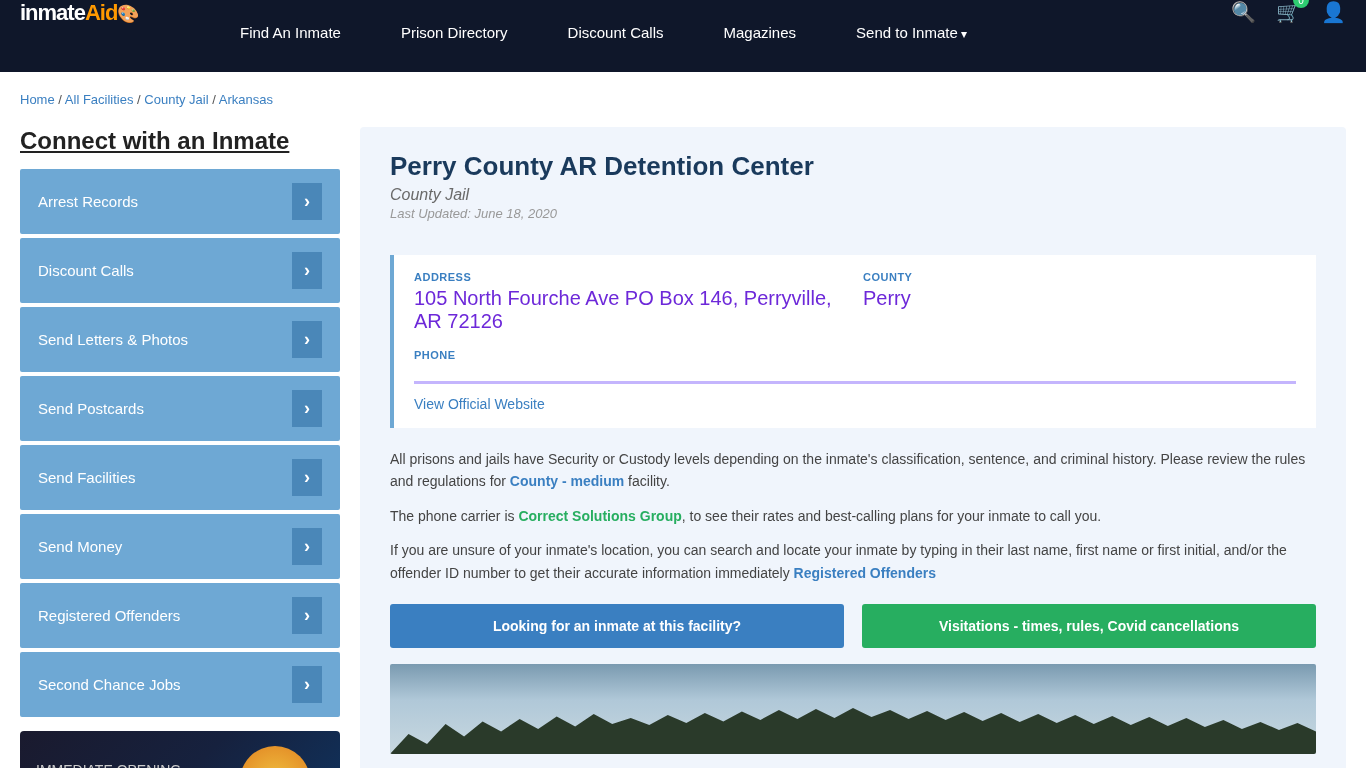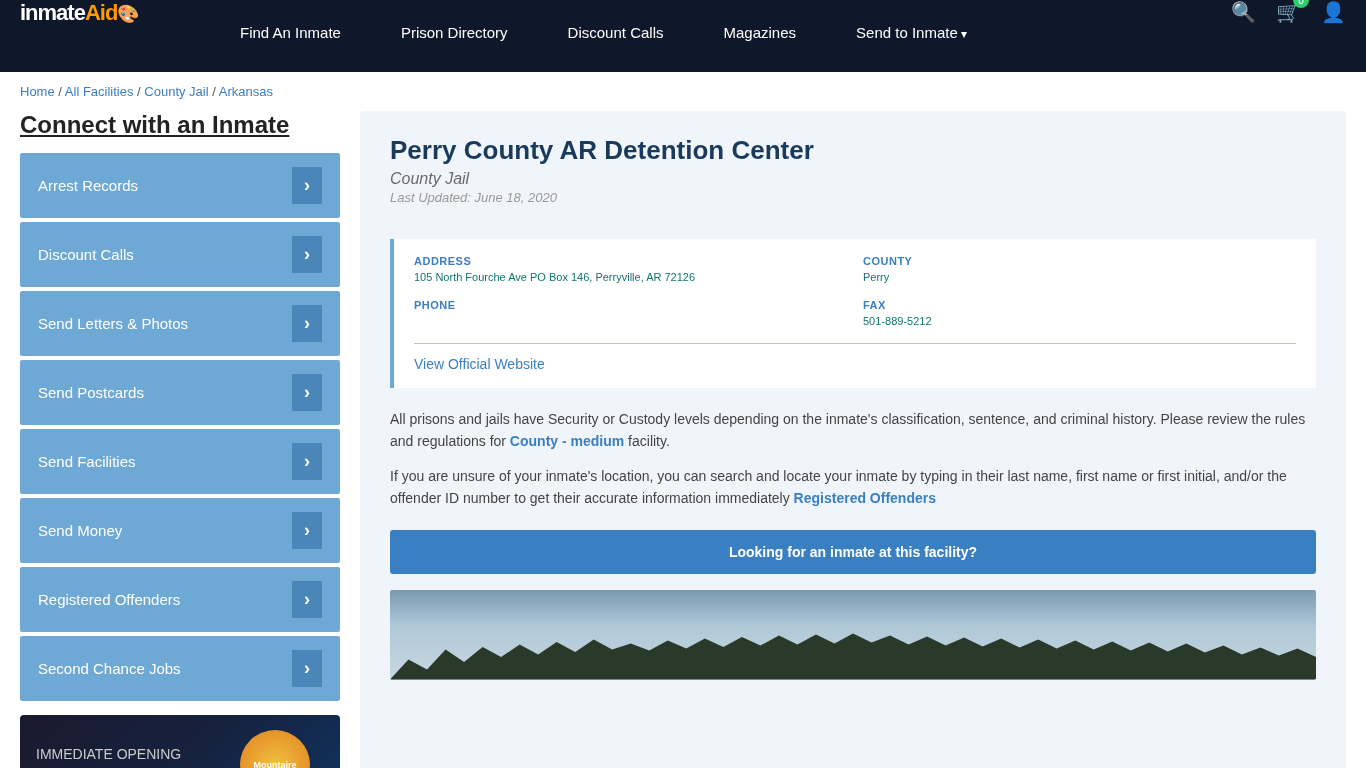--- a/index.html
+++ b/index.html
@@ -63,21 +63,21 @@
       border-radius: 50%;
       width: 16px;
       height: 16px;
       display: flex;
       align-items: center;
       justify-content: center;
     }
 
     
     .breadcrumb {
-      padding: 12px 20px;
+      padding: 20px 20px;
       font-size: 13px;
       color: #555;
     }
     .breadcrumb a { color: #3a7fc1; text-decoration: none; }
     .breadcrumb span { color: #555; }
 
     
     .main-layout {
       display: flex;
       padding: 0 20px 20px 20px;
@@ -194,31 +194,31 @@
     }
     .info-label {
       font-size: 11px;
       font-weight: bold;
       color: #3a7fc1;
       text-transform: uppercase;
       letter-spacing: 0.5px;
       margin-bottom: 4px;
     }
     .info-value {
-      font-size: 11px;
-      color: #0f766e;
+      font-size: 20px;
+      color: #6d28d9;
     }
     .info-link {
       color: #3a7fc1;
       text-decoration: none;
       font-size: 14px;
     }
     .info-website {
       grid-column: 1 / -1;
-      border-top: 1px solid #c4b5fd;
+      border-top: 3px solid #c4b5fd;
       padding-top: 12px;
     }
     .desc-text {
       font-size: 14px;
       color: #444;
       line-height: 1.6;
       margin-bottom: 12px;
     }
     .desc-text a { color: #3a7fc1; text-decoration: none; font-weight: bold; }
     .desc-text a.green { color: #27ae60; }
@@ -356,38 +356,38 @@
         <div class="info-label">ADDRESS</div>
         <div class="info-value">105 North Fourche Ave PO Box 146, Perryville, AR 72126</div>
       </div>
       <div>
         <div class="info-label">COUNTY</div>
         <div class="info-value">Perry</div>
       </div>
       <div>
         <div class="info-label">PHONE</div>
       </div>
-      <div>
-        <div class="info-label">FAX</div>
-        <div class="info-value">501-889-5212</div>
-      </div>
       <div class="info-website">
         <a href="#" class="info-link">View Official Website</a>
       </div>
     </div>
 
     <p class="desc-text">
       All prisons and jails have Security or Custody levels depending on the inmate's classification, sentence, and criminal history. Please review the rules and regulations for <a href="#">County - medium</a> facility.
     </p>
     <p class="desc-text">
+      The phone carrier is <a href="#" class="green">Correct Solutions Group</a>, to see their rates and best-calling plans for your inmate to call you.
+    </p>
+    <p class="desc-text">
       If you are unsure of your inmate's location, you can search and locate your inmate by typing in their last name, first name or first initial, and/or the offender ID number to get their accurate information immediately <a href="#">Registered Offenders</a>
     </p>
 
     <div class="action-buttons">
       <button class="action-btn blue">Looking for an inmate at this facility?</button>
+      <button class="action-btn green">Visitations - times, rules, Covid cancellations</button>
     </div>
 
     <div class="photo-area">
       <div class="photo-trees"></div>
     </div>
   </main>
 
 </div>
 
 </body></html>

